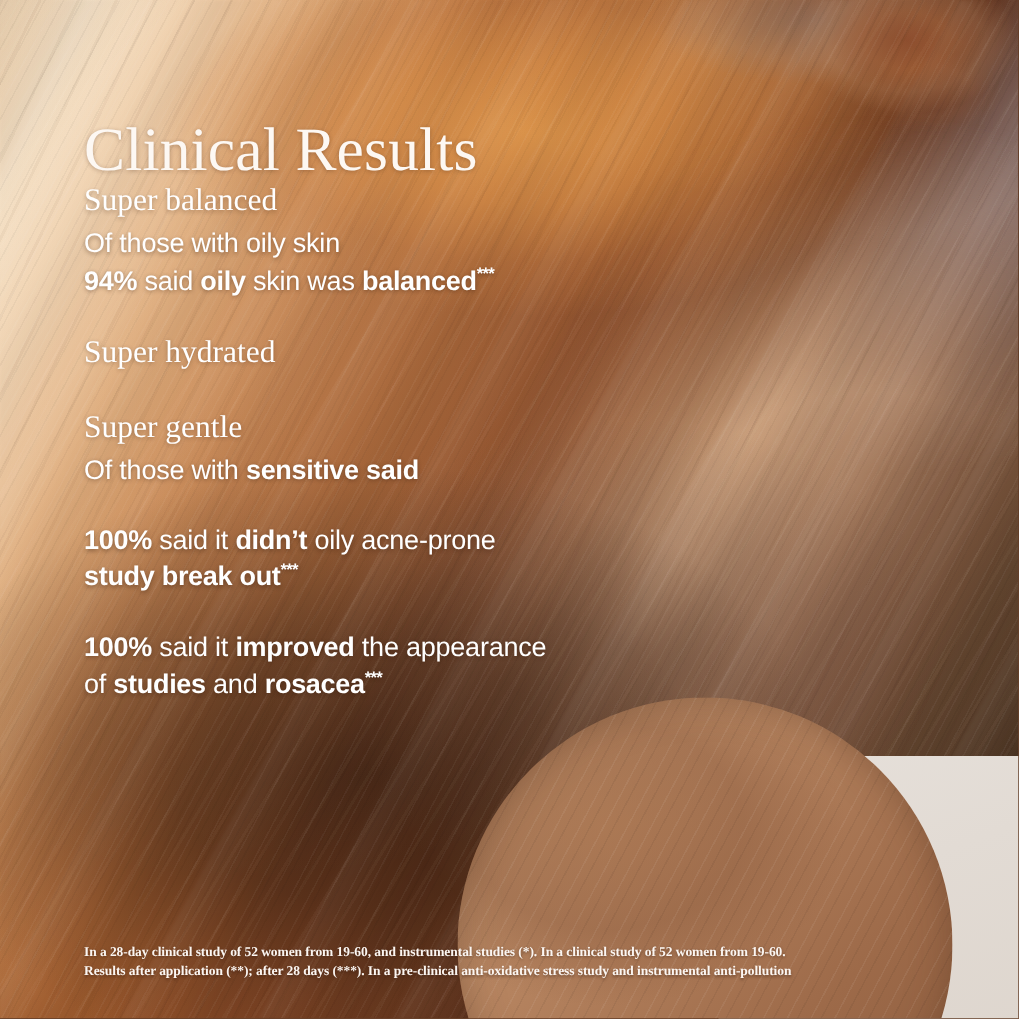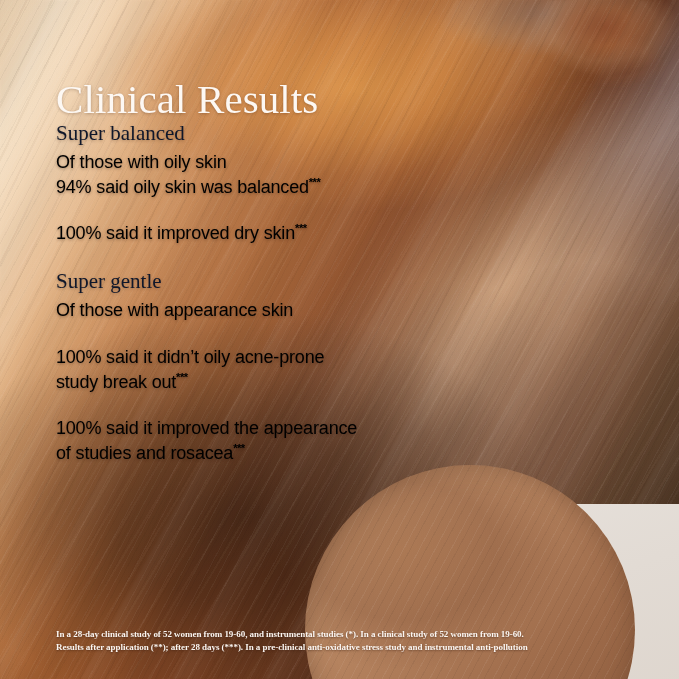--- a/index.html
+++ b/index.html
@@ -254,38 +254,38 @@
     right: 40px;
   }
 
   .block { margin-bottom: 22px; }
   .block:last-of-type { margin-bottom: 0; }
 
   .block-heading {
     font-family: "Liberation Serif", "DejaVu Serif", serif;
     font-size: 21px;
     font-weight: 400;
-    color: #0f172a;
+    color: #ffffff;
     line-height: 1.32;
     margin-bottom: 2px;
     text-shadow: 0 1px 3px rgba(60,30,15,0.32);
   }
 
   .block-line {
     font-family: "Liberation Sans", sans-serif;
     font-size: 18px;
     font-weight: 400;
-    color: #000000;
+    color: #ffffff;
     line-height: 1.38;
     letter-spacing: -0.15px;
     text-shadow: 0 1px 3px rgba(55,28,14,0.42);
   }
 
   .block-line b, .block-line strong {
-    font-weight: 400;
+    font-weight: 700;
     letter-spacing: -0.2px;
   }
 
   .block-line sup {
     font-size: 0.62em;
     font-weight: 700;
     vertical-align: super;
     letter-spacing: -0.5px;
     line-height: 0;
   }
@@ -330,25 +330,25 @@
     <h1 class="page-title">Clinical Results</h1>
 
     <div class="blocks" id="results-list">
 
     <div class="block">
           <div class="block-heading">Super balanced</div>
           <div class="block-line"><span>Of those with oily skin</span></div>
           <div class="block-line"><b>94%</b><span> said </span><b>oily</b><span> skin was </span><b>balanced</b><sup>***</sup></div>
         </div>
         <div class="block">
-          <div class="block-line"><b>100%</b><span> said it </span><b>improved</b><span> dry skin</span><sup>***</sup></div>
+          <div class="block-heading">Super hydrated</div>
         </div>
         <div class="block">
           <div class="block-heading">Super gentle</div>
-          <div class="block-line"><span>Of those with </span><b>appearance skin</b></div>
+          <div class="block-line"><span>Of those with </span><b>sensitive said</b></div>
         </div>
         <div class="block">
           <div class="block-line"><b>100%</b><span> said it </span><b>didn’t</b><span> oily acne-prone</span></div>
           <div class="block-line"><b>study break out</b><sup>***</sup></div>
         </div>
         <div class="block">
           <div class="block-line"><b>100%</b><span> said it </span><b>improved</b><span> the appearance</span></div>
           <div class="block-line"><span>of </span><b>studies</b><span> and </span><b>rosacea</b><sup>***</sup></div>
         </div>
       </div>

